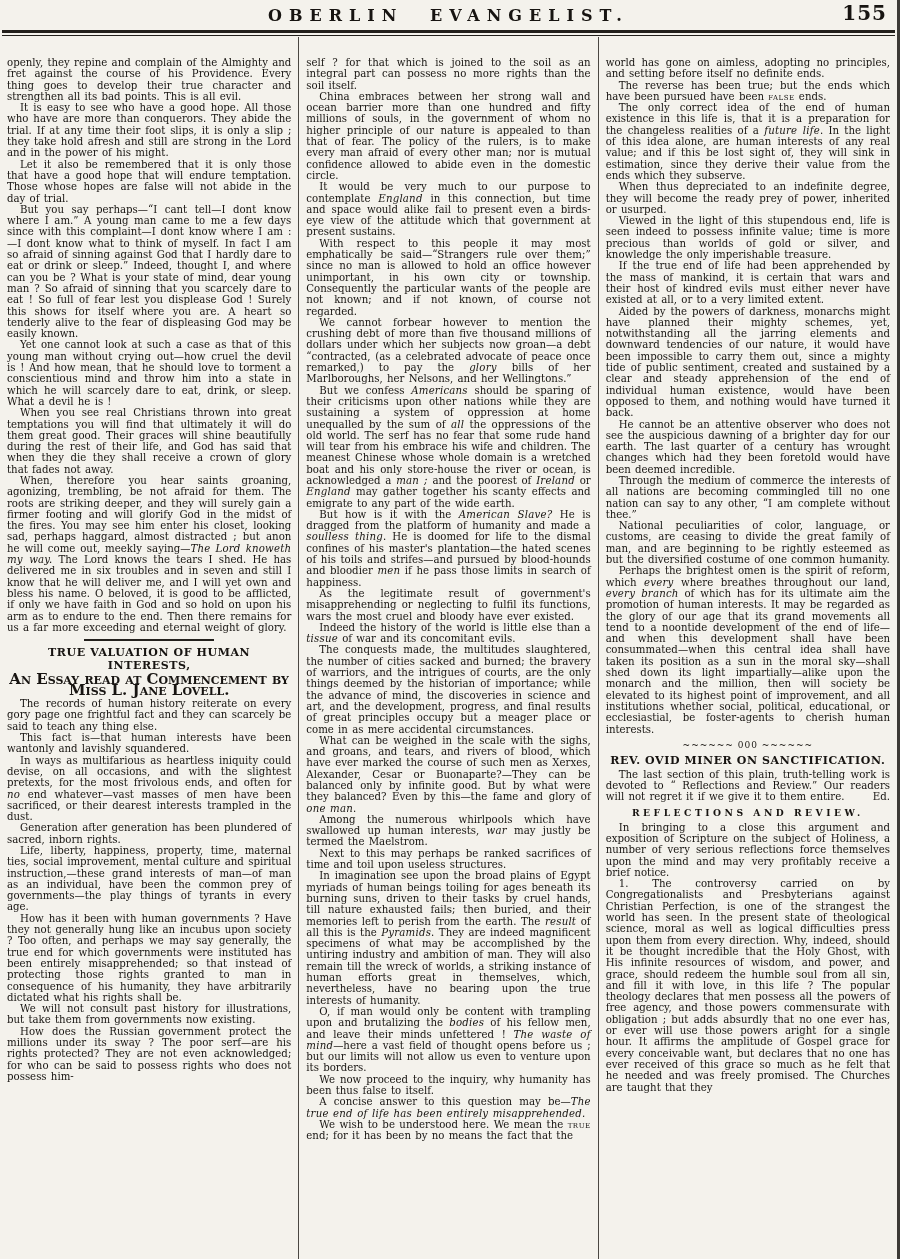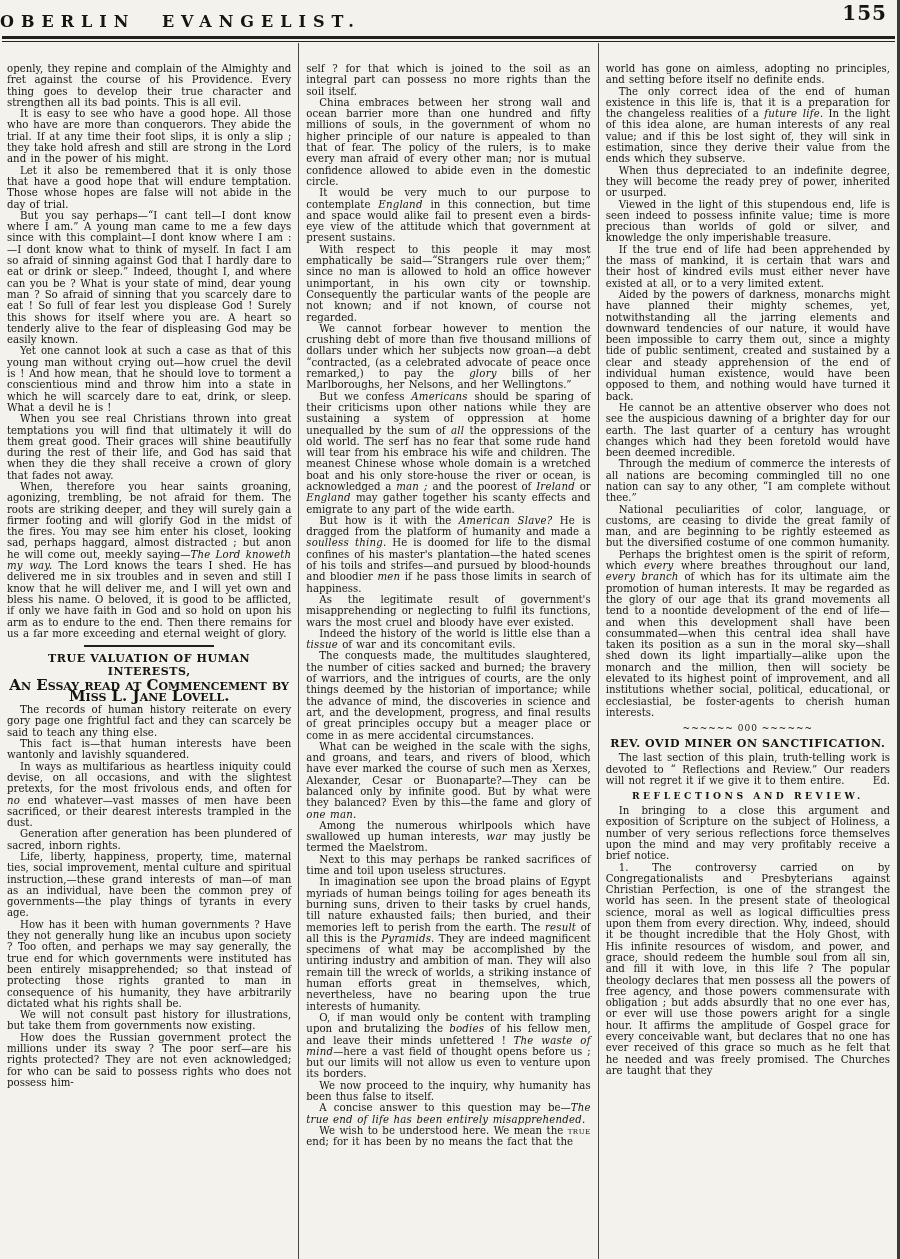--- a/index.html
+++ b/index.html
@@ -10,22 +10,22 @@
     background:#f4f2ec;
     color:#171411;
     font-family:"DejaVu Serif", serif;
     overflow:hidden;
     border-right:3px solid #3c3a36;
     box-sizing:border-box;
   }
   .masthead{
     position:relative;
     height:24px;
-    text-align:left;
-    padding-top:12px;
+    text-align:center;
+    padding-top:6px;
   }
   .masthead .title{
     font-size:16px;
     font-weight:bold;
     letter-spacing:7px;
     word-spacing:14px;
     white-space:nowrap;
   }
   .masthead .page-num{
     position:absolute;
@@ -150,20 +150,21 @@
         <div class="p">Among the numerous whirlpools which have swallowed up human interests, <i>war</i> may justly be termed the Maelstrom.</div>
         <div class="p">Next to this may perhaps be ranked sacrifices of time and toil upon useless structures.</div>
         <div class="p">In imagination see upon the broad plains of Egypt myriads of human beings toiling for ages beneath its burning suns, driven to their tasks by cruel hands, till nature exhausted fails; then buried, and their memories left to perish from the earth.  The <i>result</i> of all this is the <i>Pyramids</i>.  They are indeed magnificent specimens of what may be accomplished by the untiring industry and ambition of man.  They will also remain till the wreck of worlds, a striking instance of human efforts great in themselves, which, nevertheless, have no bearing upon the true interests of humanity.</div>
         <div class="p">O, if man would only be content with trampling upon and brutalizing the <i>bodies</i> of his fellow men, and leave their minds unfettered !  <i>The waste of mind</i>—here a vast field of thought opens before us ; but our limits will not allow us even to venture upon its borders.</div>
         <div class="p">We now proceed to the inquiry, why humanity has been thus false to itself.</div>
         <div class="p">A concise answer to this question may be—<i>The true end of life has been entirely misapprehended.</i></div>
         <div class="p">We wish to be understood here.  We mean the <span class="sc">true</span> end; for it has been by no means the fact that the</div>
       </section>
     <section class="column">
         <div class="p flush">world has gone on aimless, adopting no principles, and setting before itself no definite ends.</div>
+        <div class="p">The reverse has been true; but the ends which have been pursued have been <span class="sc">false</span> ends.</div>
         <div class="p">The only correct idea of the end of human existence in this life is, that it is a preparation for the changeless realities of a <i>future life</i>.  In the light of this idea alone, are human interests of any real value; and if this be lost sight of, they will sink in estimation, since they derive their value from the ends which they subserve.</div>
         <div class="p">When thus depreciated to an indefinite degree, they will become the ready prey of power, inherited or usurped.</div>
         <div class="p">Viewed in the light of this stupendous end, life is seen indeed to possess infinite value; time is more precious than worlds of gold or silver, and knowledge the only imperishable treasure.</div>
         <div class="p">If the true end of life had been apprehended by the mass of mankind, it is certain that wars and their host of kindred evils must either never have existed at all, or to a very limited extent.</div>
         <div class="p">Aided by the powers of darkness, monarchs might have planned their mighty schemes, yet, notwithstanding all the jarring elements and downward tendencies of our nature, it would have been impossible to carry them out, since a mighty tide of public sentiment, created and sustained by a clear and steady apprehension of the end of individual human existence, would have been opposed to them, and nothing would have turned it back.</div>
         <div class="p">He cannot be an attentive observer who does not see the auspicious dawning of a brighter day for our earth.  The last quarter of a century has wrought changes which had they been foretold would have been deemed incredible.</div>
         <div class="p">Through the medium of commerce the interests of all nations are becoming commingled till no one nation can say to any other, “I am complete without thee.”</div>
         <div class="p">National peculiarities of color, language, or customs, are ceasing to divide the great family of man, and are beginning to be rightly esteemed as but the diversified costume of one common humanity.</div>
         <div class="p">Perhaps the brightest omen is the spirit of reform, which <i>every</i> where breathes throughout our land, <i>every branch</i> of which has for its ultimate aim the promotion of human interests.  It may be regarded as the glory of our age that its grand movements all tend to a noontide development of the end of life—and when this development shall have been consummated—when this central idea shall have taken its position as a sun in the moral sky—shall shed down its light impartially—alike upon the monarch and the million, then will society be elevated to its highest point of improvement, and all institutions whether social, political, educational, or ecclesiastial, be foster-agents to cherish human interests.</div>
         <div class="ornament">~~~~~~ 000 ~~~~~~</div>

